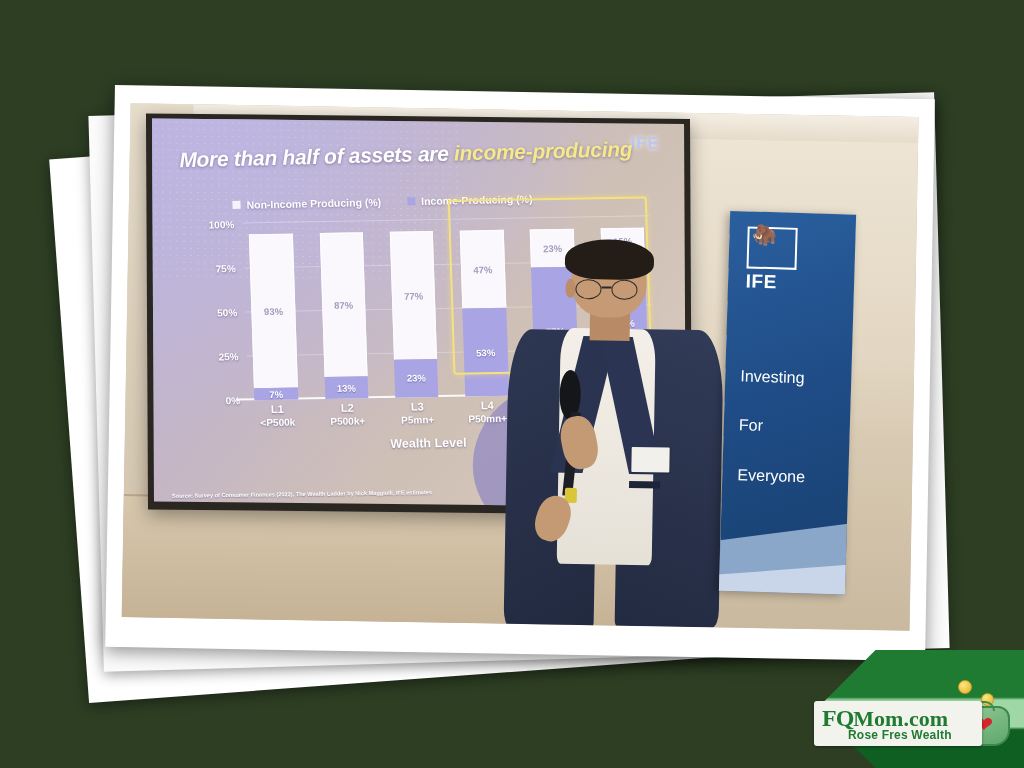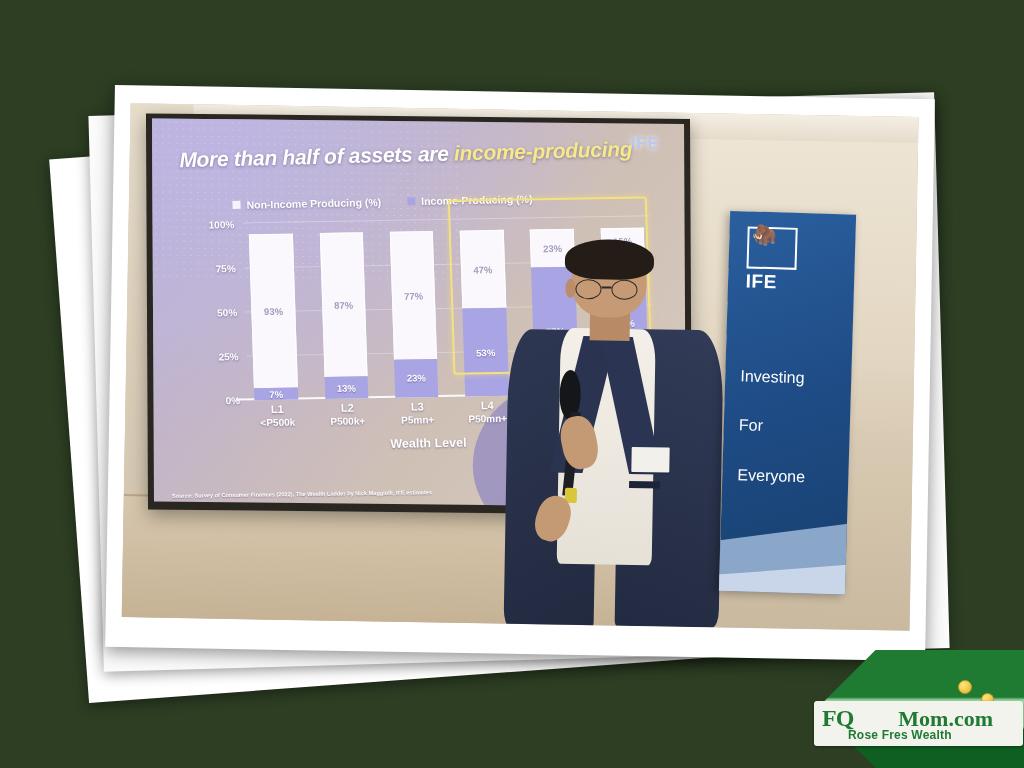--- a/index.html
+++ b/index.html
@@ -327,21 +327,21 @@
     transform:rotate(45deg);
   }
   .wm-plate {
     position:absolute; left:2px; bottom:22px;
     background:#f3f3ee; border-radius:3px;
     padding:4px 30px 4px 8px;
     box-shadow:0 1px 3px rgba(0,0,0,.4);
     white-space:nowrap;
   }
   .wm-fq { font-family:"Liberation Serif", serif; font-size:24px; font-weight:bold; color:#1f7a32; letter-spacing:-1px; }
-  .wm-mom { font-family:"Liberation Serif", serif; font-size:22px; font-weight:bold; color:#1f7a32;margin-left:45px; }
+  .wm-mom { font-family:"Liberation Serif", serif; font-size:22px; font-weight:bold; color:#1f7a32; }
   .wm-sub {
     font-size:12px; font-weight:bold; color:#1f7a32;
     margin-left:26px; margin-top:-4px; letter-spacing:.2px;
   }
   .wm-purse {
     position:absolute; right:14px; bottom:22px;
     width:52px; height:40px;
     background:linear-gradient(160deg,#8fc695,#5fa86c);
     border:2px solid #3d8a4c; border-radius:12px 12px 16px 16px;
   }

